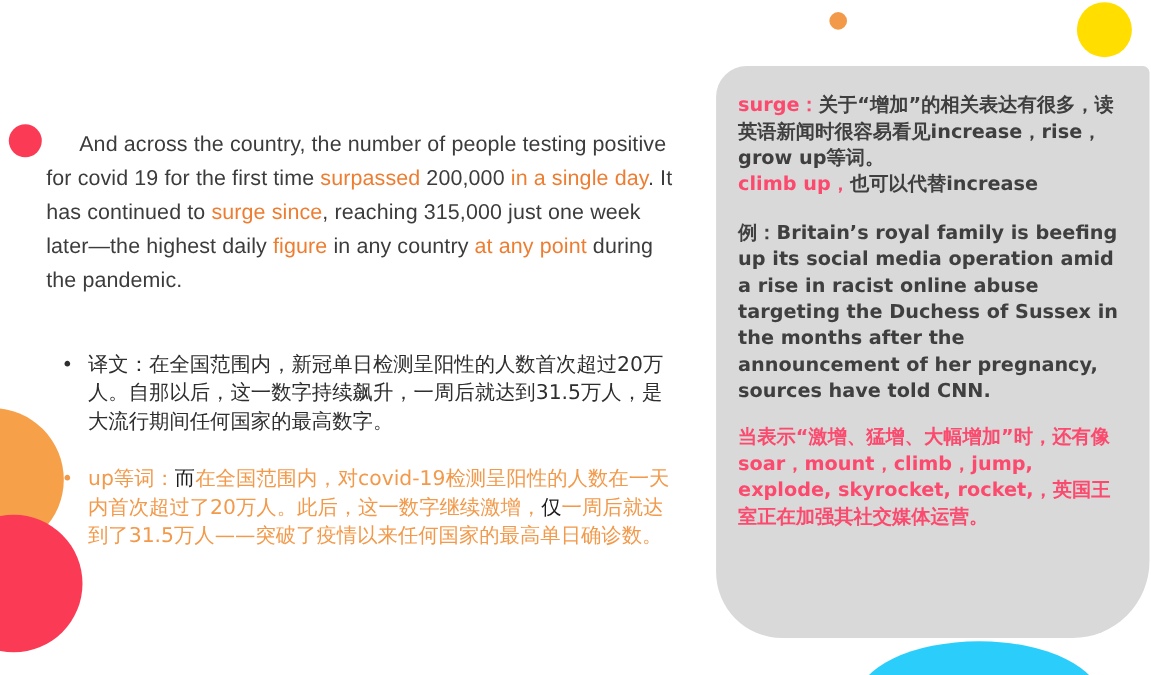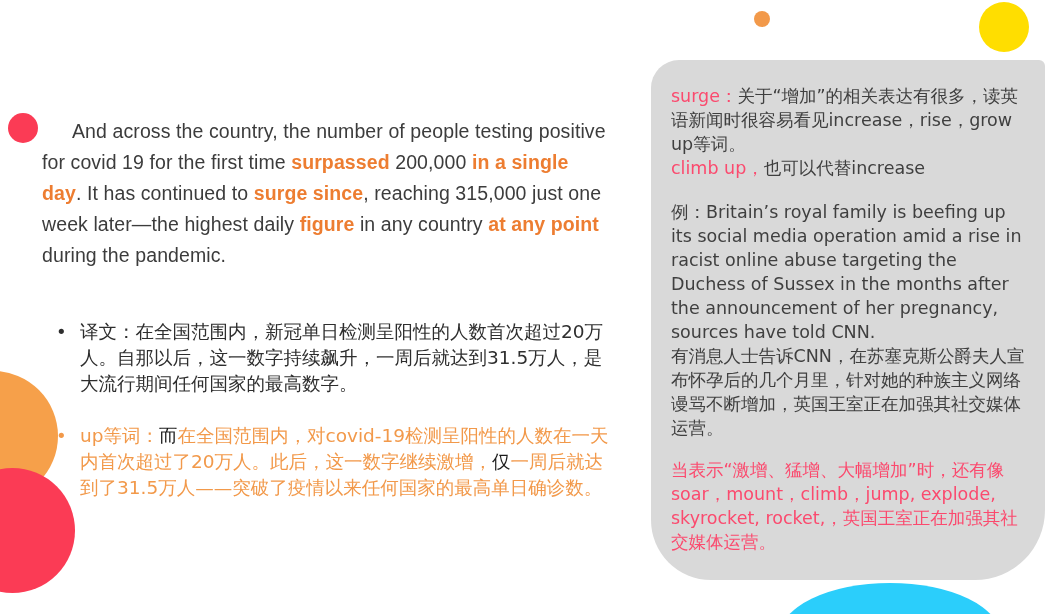--- a/index.html
+++ b/index.html
@@ -57,21 +57,21 @@
     width: 570px;
   }
 
   #english-paragraph {
     font-size: 19.5px;
     line-height: 31px;
     color: #3C3C3C;
     text-indent: 30px;
     letter-spacing: 0.1px;
   }
-  .hl-orange { color: #ED7D31; font-weight: bold; }
+  .hl-orange { color: #ED7D31; }
 
   #translation-list {
     margin: 0;
     padding: 0;
     list-style: none;
     margin-top: 48px;
   }
   .trans-item {
     position: relative;
     padding-left: 38px;
@@ -104,20 +104,21 @@
     border-bottom-right-radius: 70px;
     box-sizing: border-box;
     padding: 24px 18px 10px 20px;
     overflow: hidden;
   }
   .note-block {
     font-size: 17.5px;
     line-height: 24px;
     color: #3F3F3F;
     font-family: "DejaVu Sans", "Liberation Sans", sans-serif;
+    font-weight: bold;
   }
   .note-spacer { height: 20px; }
   .pk { color: #FB4A6E; }
   #note-vocab { margin-bottom: 0; }
   #note-synonyms { color: #FB4A6E; margin-top: 18px; }
 </style>
 </head>
 <body>
 
 <div id="slide">
@@ -141,19 +142,19 @@
 
     </ul>
   </div>
 
   <div id="notes-panel">
 
     <div class="note-block" id="note-vocab"><span class="pk">surge：</span><span>关于“增加”的相关表达有很多，读英语新闻时很容易看见increase，rise，grow up等词。</span><br><span class="pk">climb up，</span><span>也可以代替increase</span></div>
 
     <div class="note-spacer"></div>
 
-    <div class="note-block" id="note-example"><span>例：</span><span>Britain’s royal family is beefing up its social media operation amid a rise in racist online abuse targeting the Duchess of Sussex in the months after the announcement of her pregnancy, sources have told CNN.</span><br><span>有消息人士告诉CNN，在苏塞克斯公爵夫人宣布怀孕后的几个月里，针对她的种族主义网络谩骂不断增加，英国王室正在加强其社交媒体运营。</span></div>
+    <div class="note-block" id="note-example"><span>例：</span><span>Britain’s royal family is beefing up its social media operation amid a rise in racist online abuse targeting the Duchess of Sussex in the months after the announcement of her pregnancy, sources have told CNN.</span><br></div>
 
     <div class="note-block" id="note-synonyms">当表示“激增、猛增、大幅增加”时，还有像soar，mount，climb，jump, explode, skyrocket, rocket,，英国王室正在加强其社交媒体运营。</div>
 
   </div>
 
 </div>
 
 </body></html>

